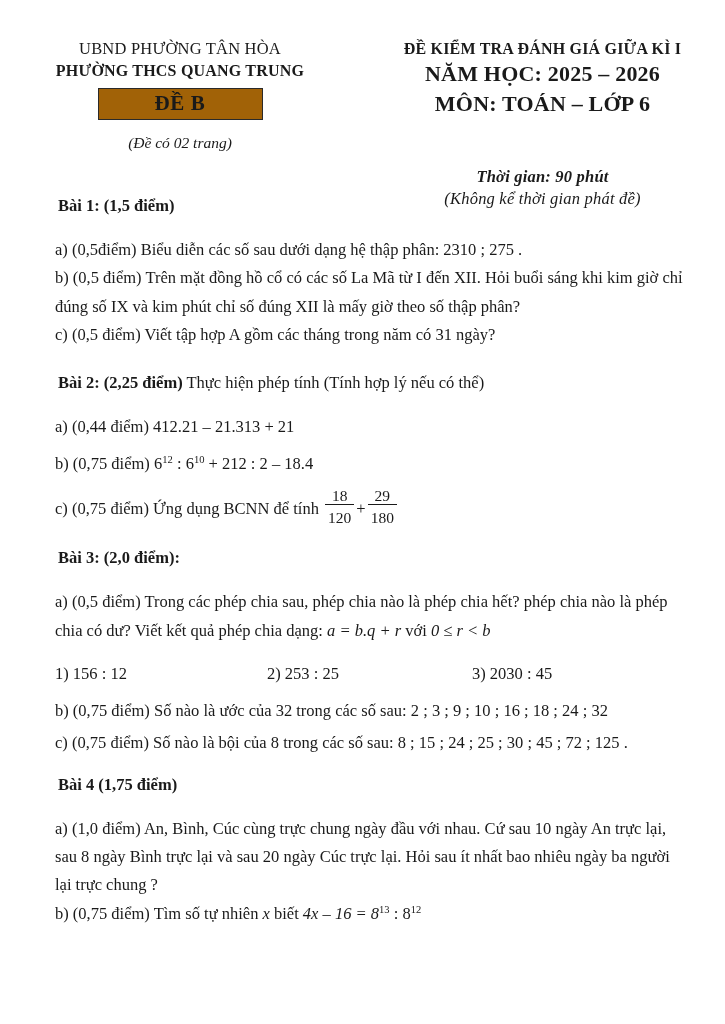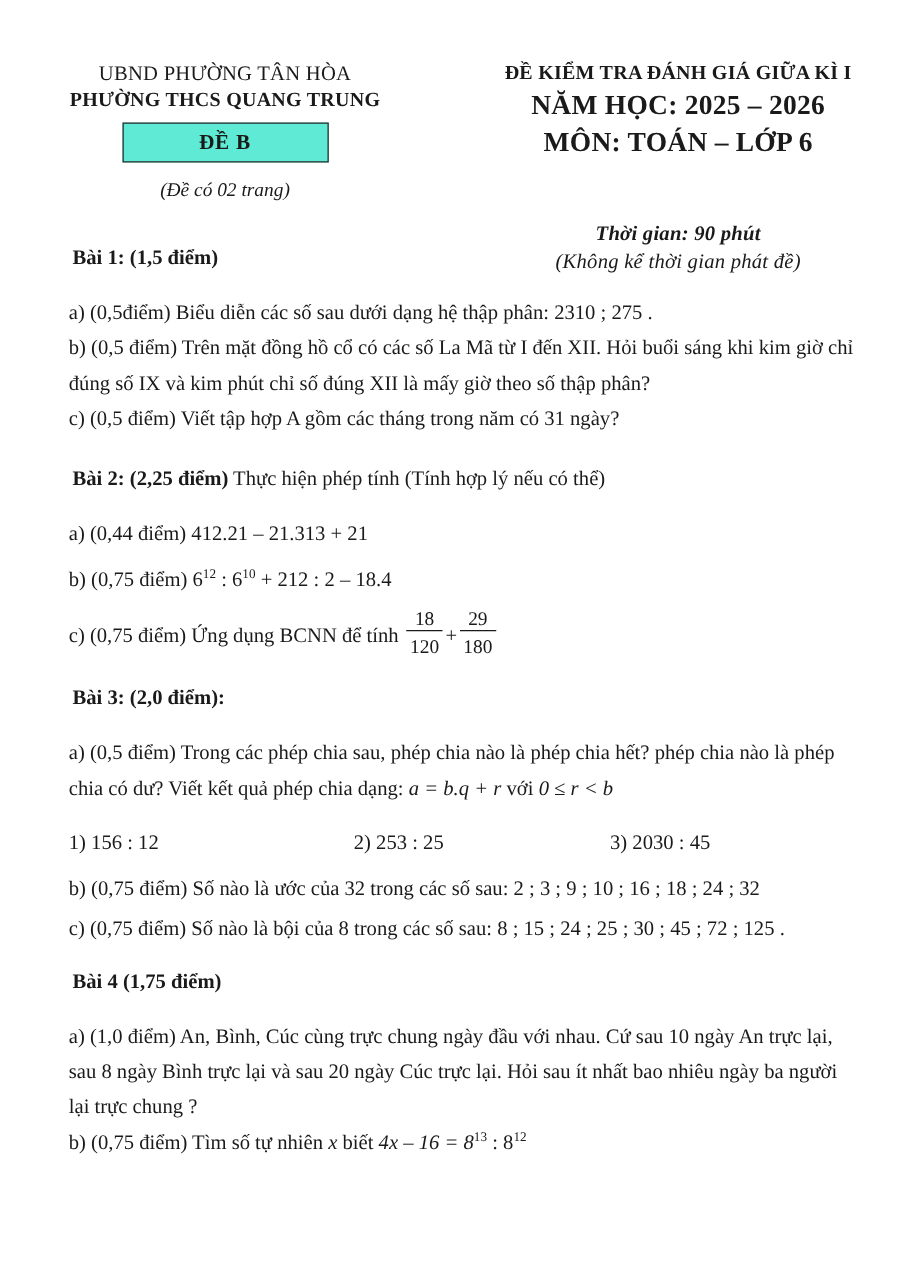--- a/index.html
+++ b/index.html
@@ -14,21 +14,21 @@
     color: #1a1a1a;
     position: relative;
     overflow: hidden;
     -webkit-font-smoothing: antialiased;
   }
 
   
   .header {
     display: flex;
     width: 725px;
-    padding-top: 48px;
+    padding-top: 38px;
     box-sizing: border-box;
     justify-content: space-between;
   }
   .header-left {
     width: 360px;
     text-align: center;
     line-height: 1.32;
   }
   .header-right {
     width: 365px;
@@ -64,23 +64,23 @@
 
   .de-box {
     margin: 7px auto 0 auto;
     width: 163px;
     height: 30px;
     border: 1.6px solid #2a2a2a;
     display: flex;
     align-items: center;
     justify-content: center;
     font-weight: bold;
-    font-size: 17px;
+    font-size: 21px;
     letter-spacing: 0.6px;
-    background: #5eead4;
+    background: #a16207;
   }
   .de-pages {
     margin-top: 13px;
     font-style: italic;
     font-size: 15.5px;
     text-align: center;
   }
 
   
   .content {
@@ -152,21 +152,21 @@
     line-height: 2.3;
   }
 
   
   .div-row {
     display: flex;
     font-size: 16.5px;
     line-height: 1.7;
   }
   .div-item-1 { width: 212px; }
-  .div-item-2 { width: 205px; margin-left: 16px; }
+  .div-item-2 { width: 205px; }
   .div-item-3 { width: auto; }
 </style>
 </head>
 <body>
 
 <div class="header">
 
   <div class="header-left">
     <div class="hdr-line caps-reg">UBND PHƯỜNG TÂN HÒA</div>
     <div class="hdr-line bold">PHƯỜNG THCS QUANG TRUNG</div>

